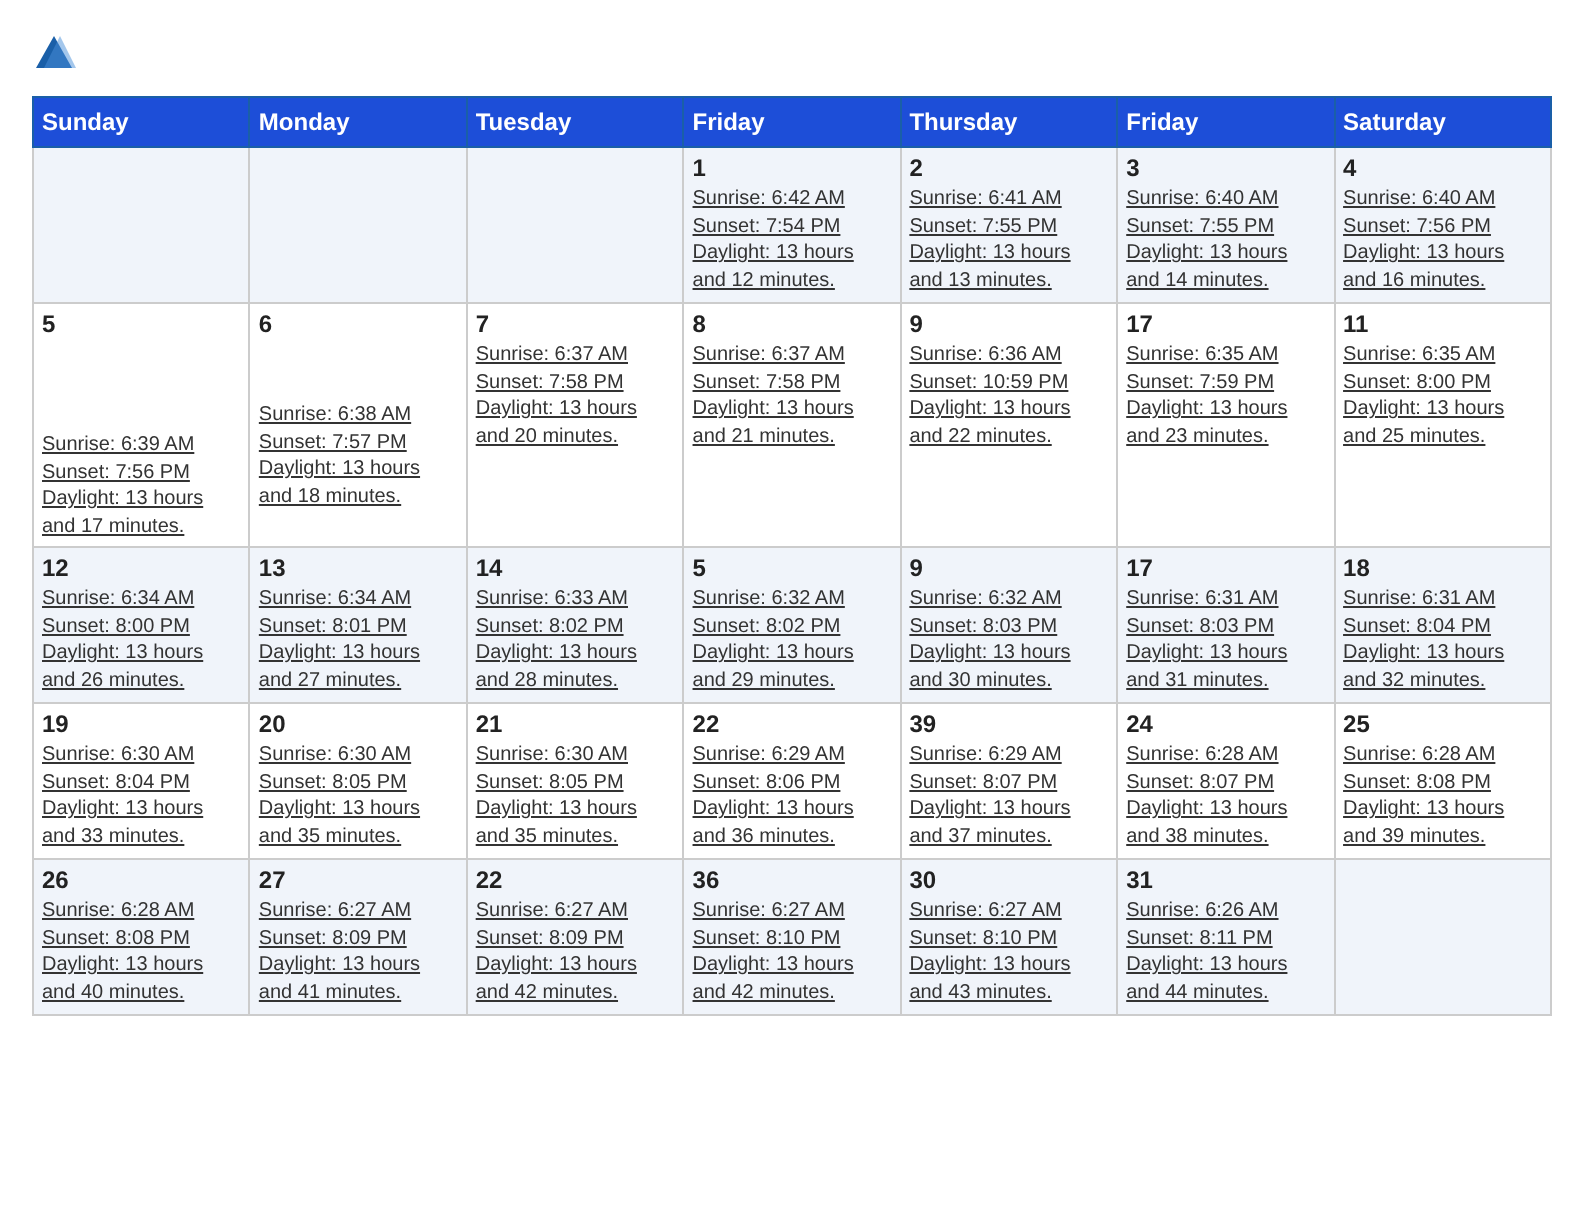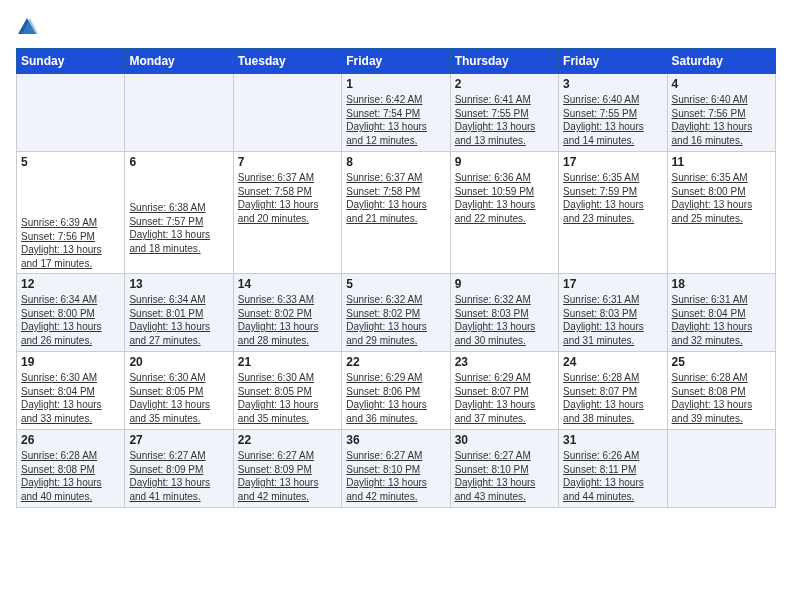--- a/index.html
+++ b/index.html
@@ -295,21 +295,21 @@
 and 35 minutes.</div>
           </td>
           <td>
             <span class="day-number">22</span>
             <div class="day-info" style="white-space: pre-line;">Sunrise: 6:29 AM
 Sunset: 8:06 PM
 Daylight: 13 hours
 and 36 minutes.</div>
           </td>
           <td>
-            <span class="day-number">23</span>
+            <span class="day-number">39</span>
             <div class="day-info" style="white-space: pre-line;">Sunrise: 6:29 AM
 Sunset: 8:07 PM
 Daylight: 13 hours
 and 37 minutes.</div>
           </td>
           <td>
             <span class="day-number">24</span>
             <div class="day-info" style="white-space: pre-line;">Sunrise: 6:28 AM
 Sunset: 8:07 PM
 Daylight: 13 hours

